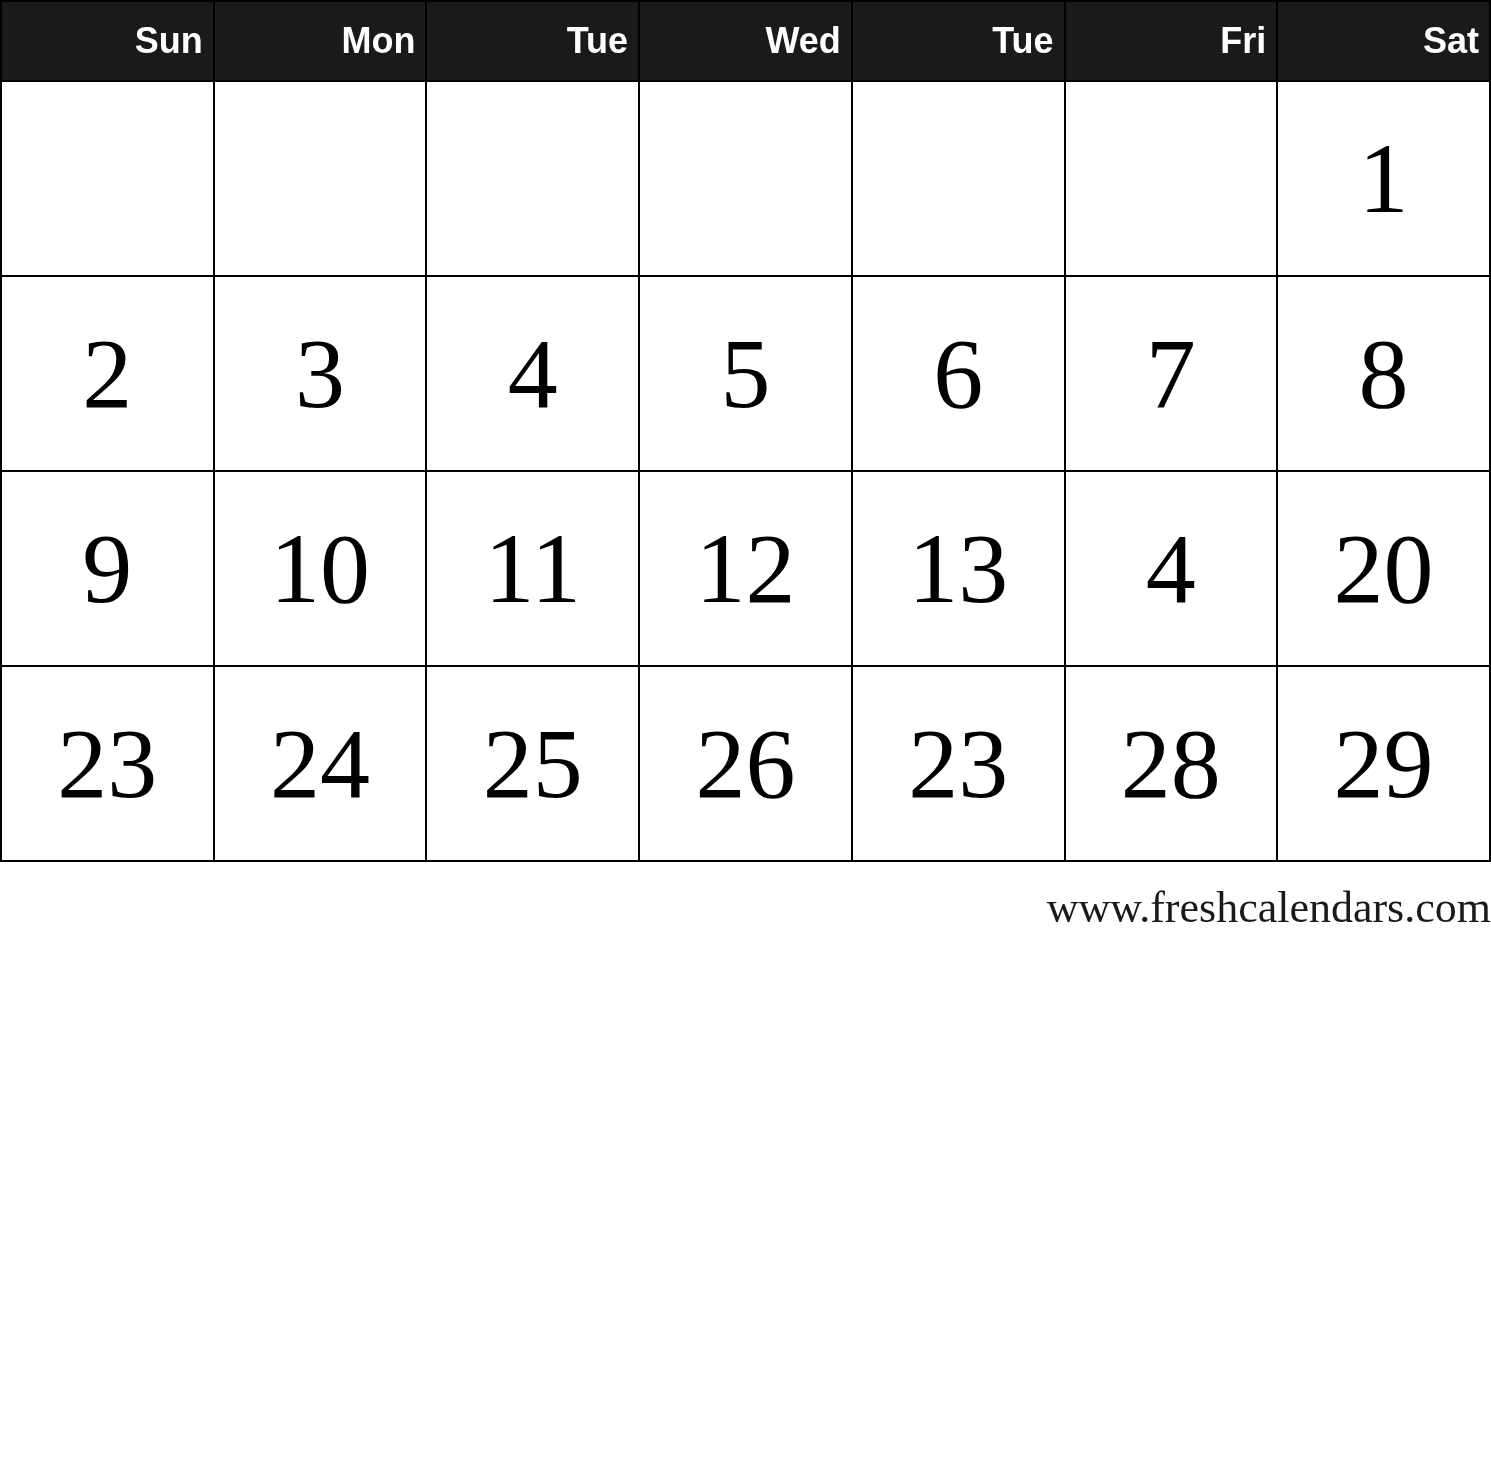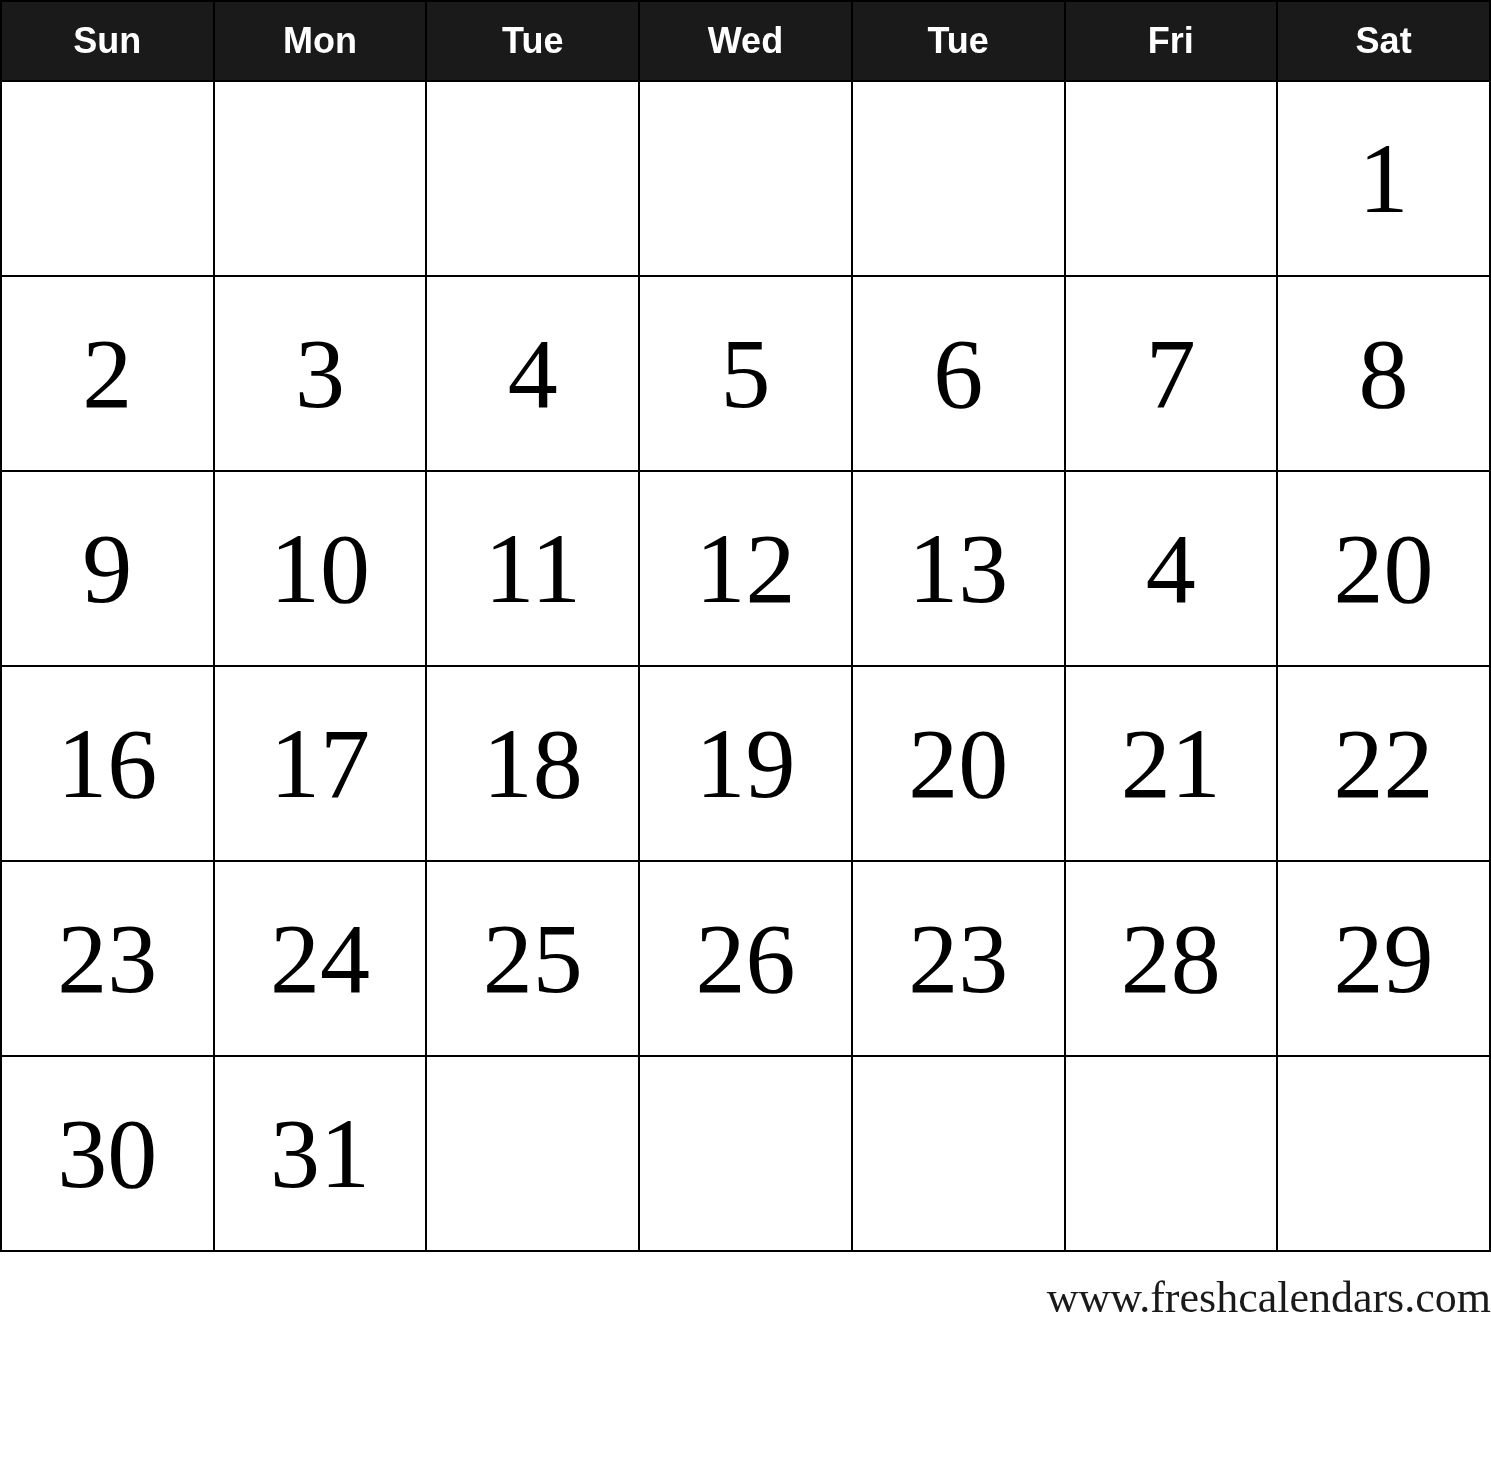--- a/index.html
+++ b/index.html
@@ -26,21 +26,21 @@
 
     .calendar-table {
       width: 100%;
       border-collapse: collapse;
       border: 2px solid #000;
     }
 
     .calendar-table thead tr th {
       background-color: #1a1a1a;
       color: #ffffff;
-      text-align: center;
+      text-align: right;
       font-size: 36px;
       font-weight: bold;
       font-family: Arial, sans-serif;
       padding: 18px 10px;
       border: 2px solid #000;
     }
 
     .calendar-table tbody tr td {
       border: 2px solid #000;
       width: calc(100% / 7);
@@ -104,42 +104,24 @@
         <tr>
           <td>9</td>
           <td>10</td>
           <td>11</td>
           <td>12</td>
           <td>13</td>
           <td>4</td>
           <td>20</td>
         </tr>
         <tr>
-          <td>16</td>
-          <td>17</td>
-          <td>18</td>
-          <td>19</td>
-          <td>20</td>
-          <td>21</td>
-          <td>22</td>
-        </tr>
-        <tr>
           <td>23</td>
           <td>24</td>
           <td>25</td>
           <td>26</td>
           <td>23</td>
           <td>28</td>
           <td>29</td>
         </tr>
-        <tr>
-          <td>30</td>
-          <td>31</td>
-          <td class="empty"></td>
-          <td class="empty"></td>
-          <td class="empty"></td>
-          <td class="empty"></td>
-          <td class="empty"></td>
-        </tr>
       </tbody>
   </table>
   <div class="footer">www.freshcalendars.com</div>
 </div>
 
 </body></html>

